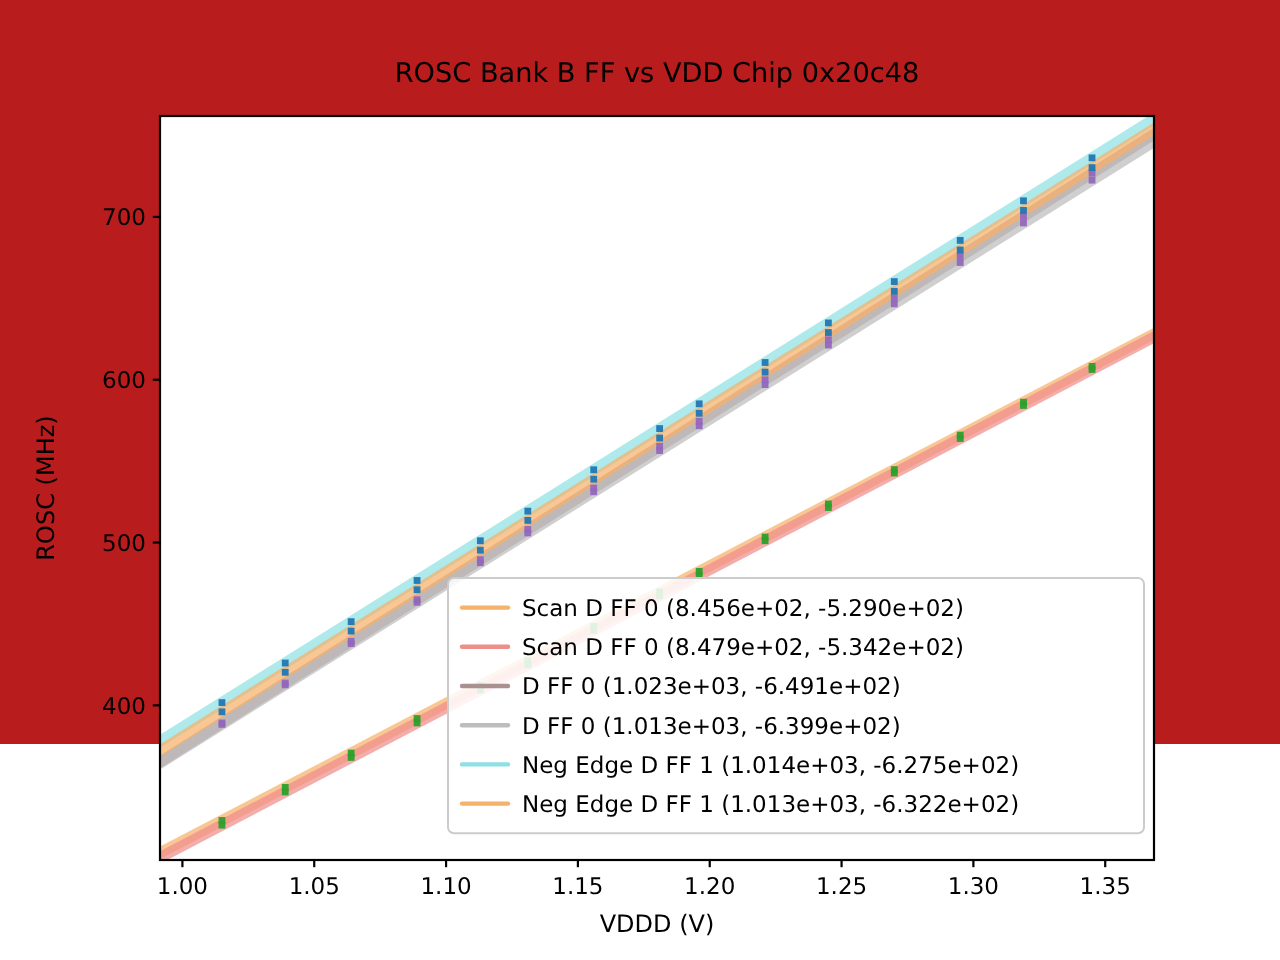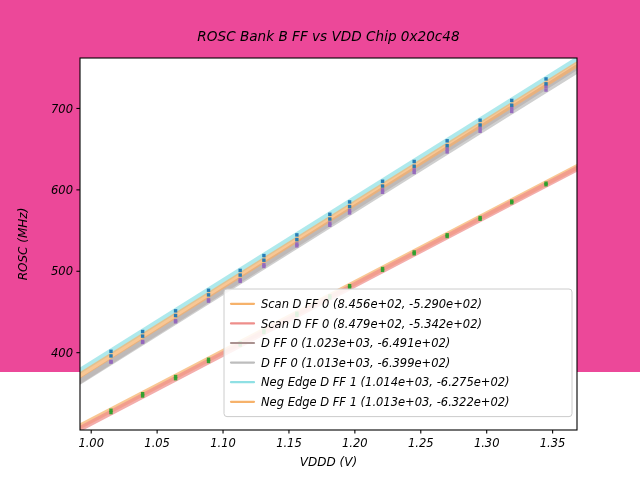--- a/index.html
+++ b/index.html
@@ -1,21 +1,21 @@
 <!DOCTYPE html>
 <html><head>
 <meta charset="utf-8">
 <style>
   html,body{margin:0;padding:0;}
   body{
     width:640px;height:480px;background:#ffffff;
     font-family:"DejaVu Sans","Liberation Sans",sans-serif;
     overflow:hidden;
   }
-  #figure{position:relative;width:640px;height:372px;background:#ec4899;font-style:italic;}
+  #figure{position:relative;width:640px;height:372px;background:#b91c1c;}
   #plot-svg{position:absolute;left:0;top:0;width:640px;height:480px;}
   .tick-label{font-size:11.5px;fill:#000000;font-family:"DejaVu Sans","Liberation Sans",sans-serif;}
   .axis-title{font-size:12px;fill:#000000;font-family:"DejaVu Sans","Liberation Sans",sans-serif;}
   .chart-title{font-size:13.6px;fill:#000000;font-family:"DejaVu Sans","Liberation Sans",sans-serif;}
   .legend-text{font-size:11.5px;fill:#000000;font-family:"DejaVu Sans","Liberation Sans",sans-serif;}
   .tickmark{stroke:#000000;stroke-width:1.1;}
   .fitline{fill:none;stroke-linecap:round;}
 </style>
 </head>
 <body>

